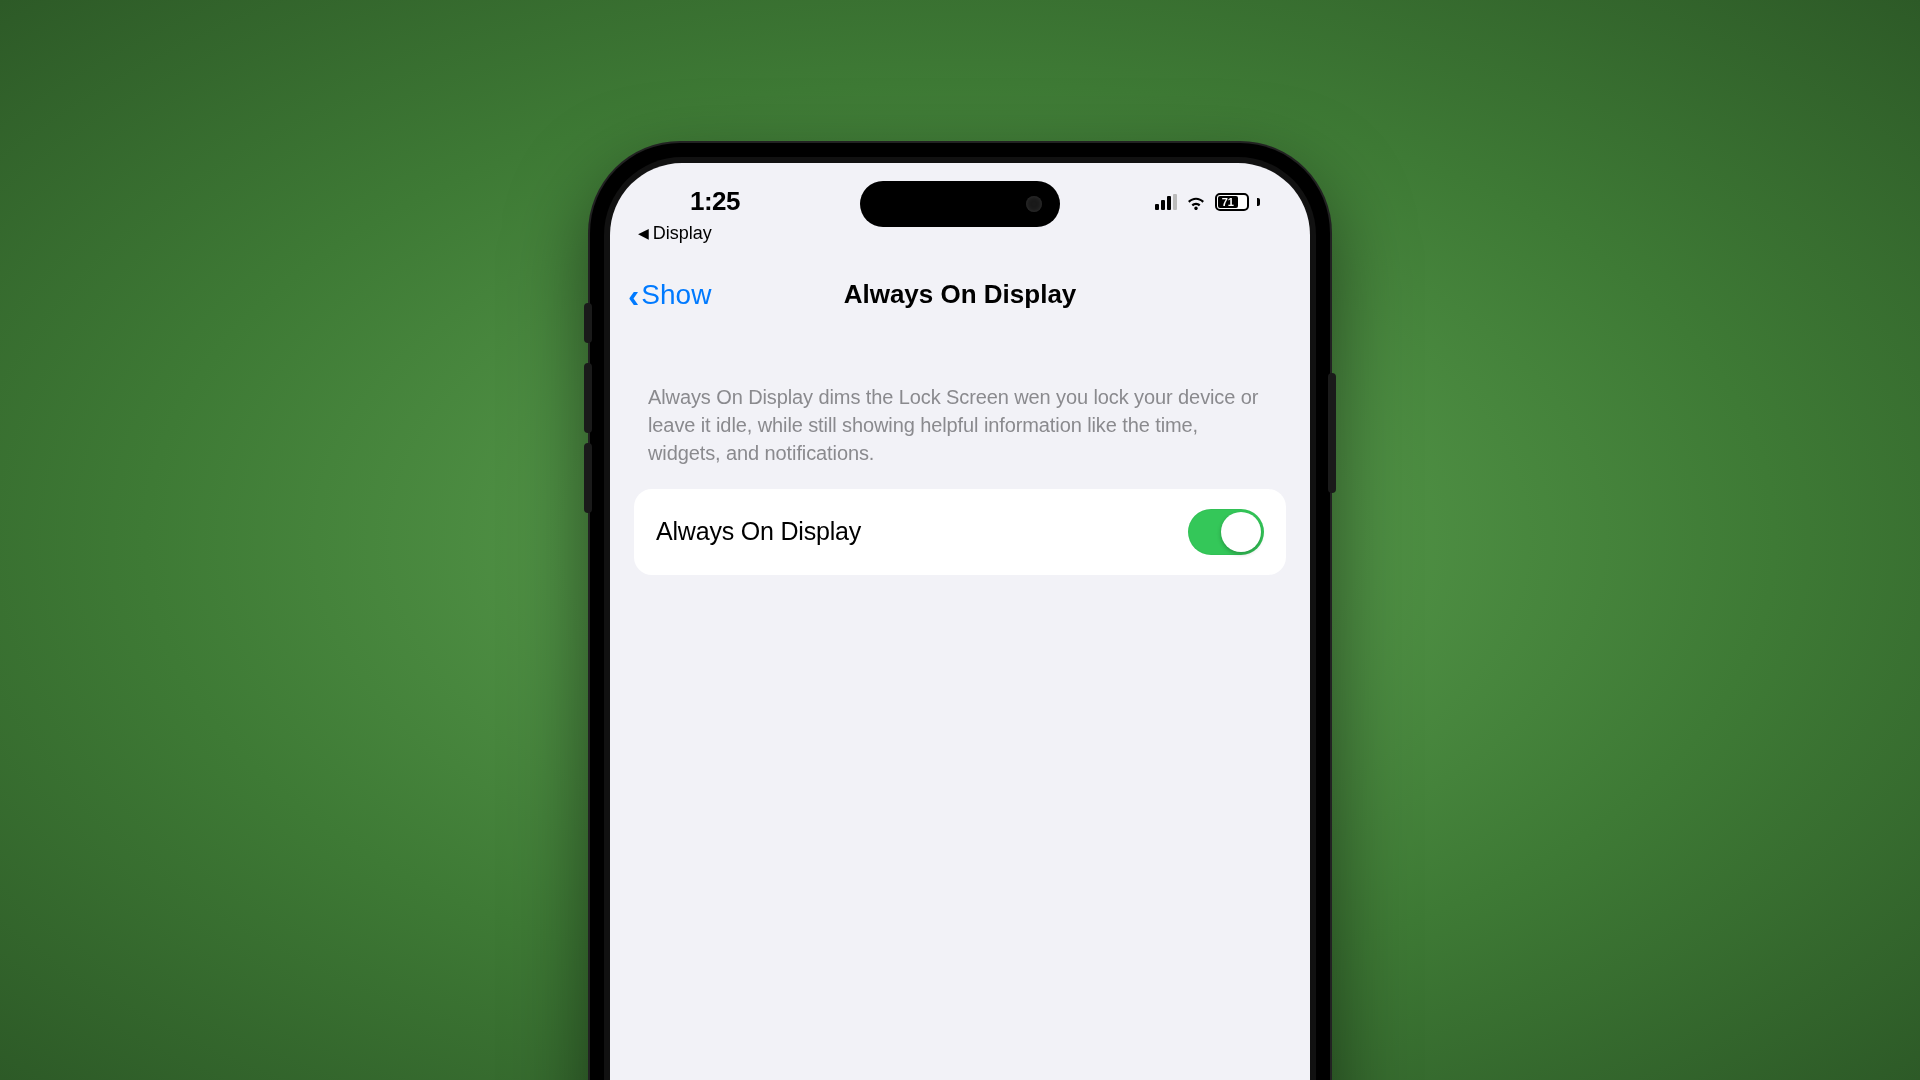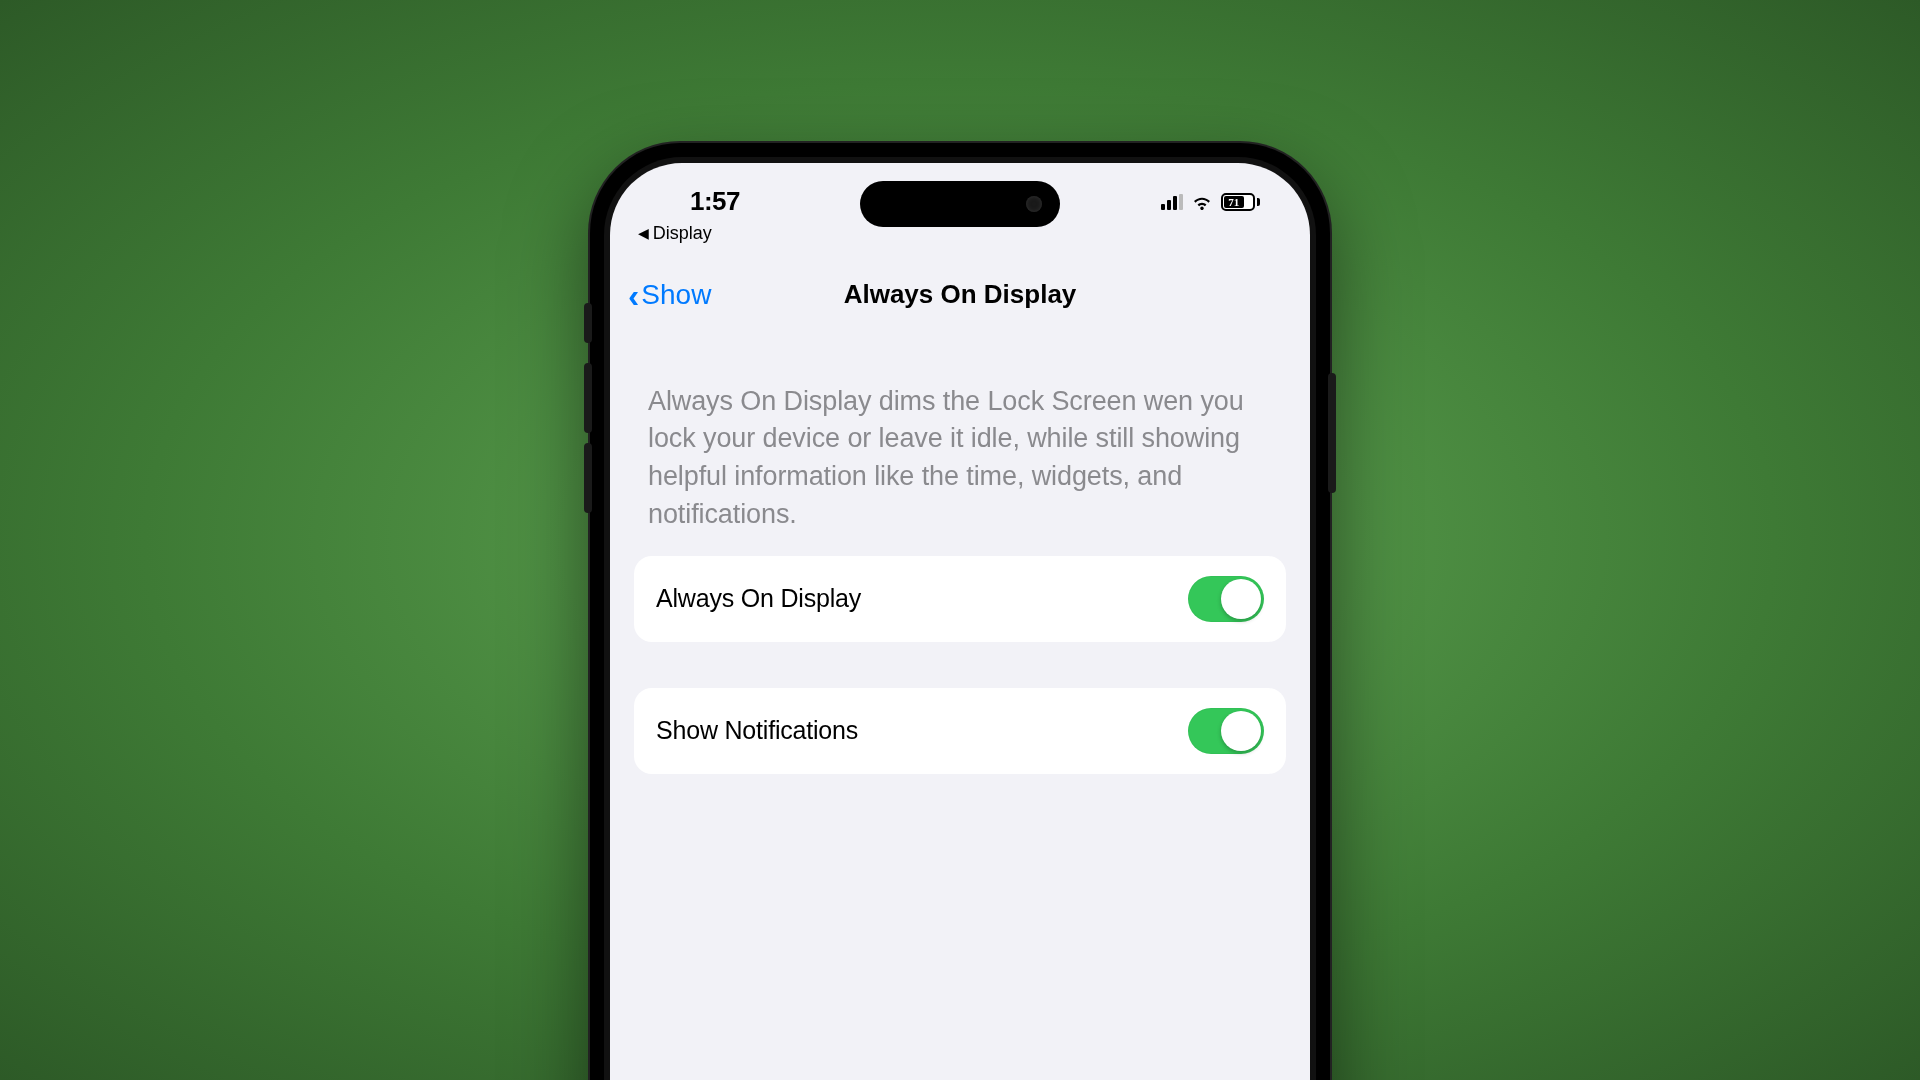--- a/index.html
+++ b/index.html
@@ -92,21 +92,21 @@
   .cell-bars span{ width:4px; background:#000; border-radius:1px;}
   .cell-bars span:nth-child(1){height:6px;}
   .cell-bars span:nth-child(2){height:10px;}
   .cell-bars span:nth-child(3){height:14px;}
   .cell-bars span:nth-child(4){height:16px; background:#bbb;}
   .wifi {
     width: 22px; height: 16px; position: relative;
   }
   .wifi svg { width:22px; height:16px; }
   .battery {
-    display:flex; align-items:center; gap:2px;font-family:Liberation Serif, serif;
+    display:flex; align-items:center; gap:8px;
   }
   .battery-body{
     width:34px;height:18px;border:2px solid #000;border-radius:5px;
     position:relative; background:#fff;
     display:flex; align-items:center; justify-content:flex-start;
     padding:1px;
   }
   .battery-fill{
     height:100%; width:70%; background:#000; border-radius:2px;
     display:flex;align-items:center;justify-content:center;
@@ -144,21 +144,21 @@
 
   
   .content{
     position:absolute;
     top: 190px; left:0; right:0; bottom:0;
     padding: 30px 24px;
     background:#f2f2f7;
   }
   .section-desc{
     color:#8a8a8e;
-    font-size:27px;
+    font-size:20px;
     line-height:1.4;
     padding: 0 14px 22px 14px;
     letter-spacing:-0.1px;
   }
   .group{
     background:#fff;
     border-radius:18px;
     overflow:hidden;
     margin-bottom: 46px;
   }
@@ -198,21 +198,21 @@
     <span class="side-btn mute"></span>
     <span class="side-btn vol-up"></span>
     <span class="side-btn vol-down"></span>
     <span class="side-btn power"></span>
     <div class="phone-inner">
       <div class="screen">
 
         <div class="island"></div>
 
         <div class="status-bar">
-          <div class="status-left">1:57</div>
+          <div class="status-left">1:25</div>
           <div class="status-right">
             <div class="cell-bars">
               <span></span>
                   <span></span>
                   <span></span>
                   <span></span>
             </div>
             <div class="wifi">
               <svg viewBox="0 0 24 18">
                     <path d="M12 18c1 0 2-1 2-2s-1-2-2-2-2 1-2 2 1 2 2 2zm-5-6c1.4-1.4 3.2-2.2 5-2.2s3.6.8 5 2.2l-1.8 1.8c-.9-.9-2-1.4-3.2-1.4s-2.3.5-3.2 1.4L7 12zm-4-4c2.5-2.5 5.7-3.9 9-3.9s6.5 1.4 9 3.9l-1.8 1.8C17.1 7.7 14.6 6.6 12 6.6S6.9 7.7 4.8 9.8L3 8z" fill="#000"></path>
@@ -248,26 +248,20 @@
           <div class="group">
             <div class="row">
               <div class="row-label">Always On Display</div>
               <div class="toggle">
                     <div class="knob"></div>
                   </div>
             </div>
           </div>
 
           <div class="group">
-            <div class="row">
-              <div class="row-label">Show Notifications</div>
-              <div class="toggle">
-                    <div class="knob"></div>
-                  </div>
-            </div>
           </div>
 
         </div>
 
       </div>
     </div>
   </div>
 </div>
 </div>
 

